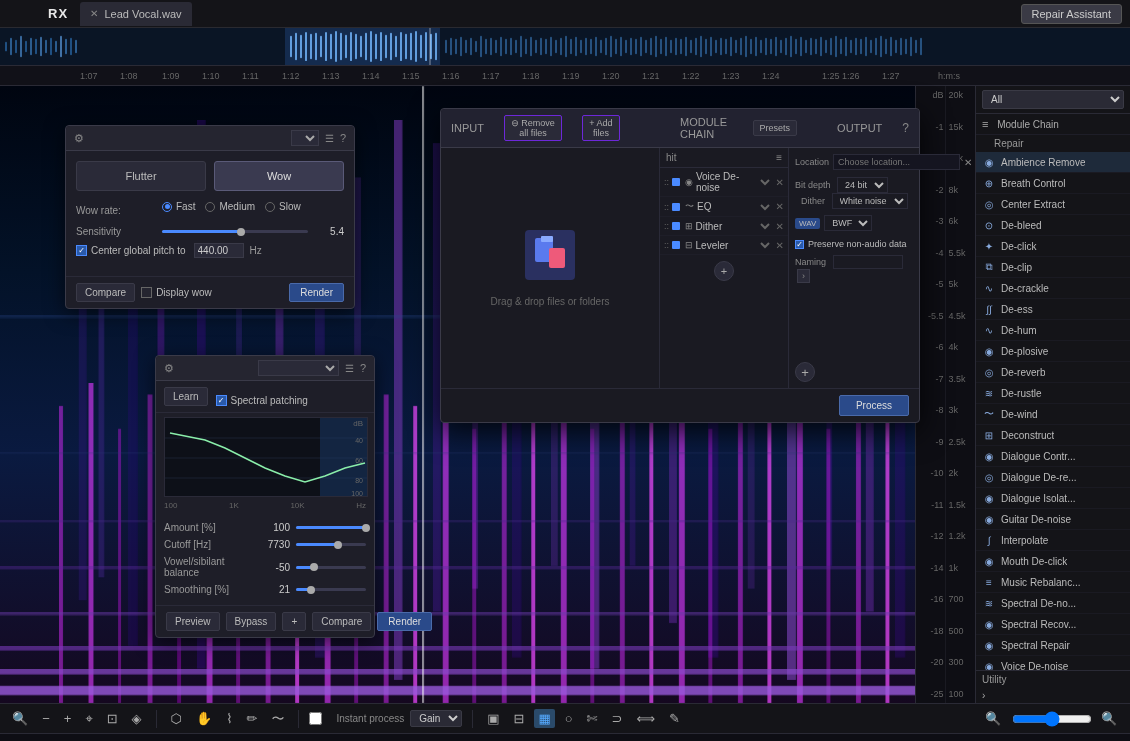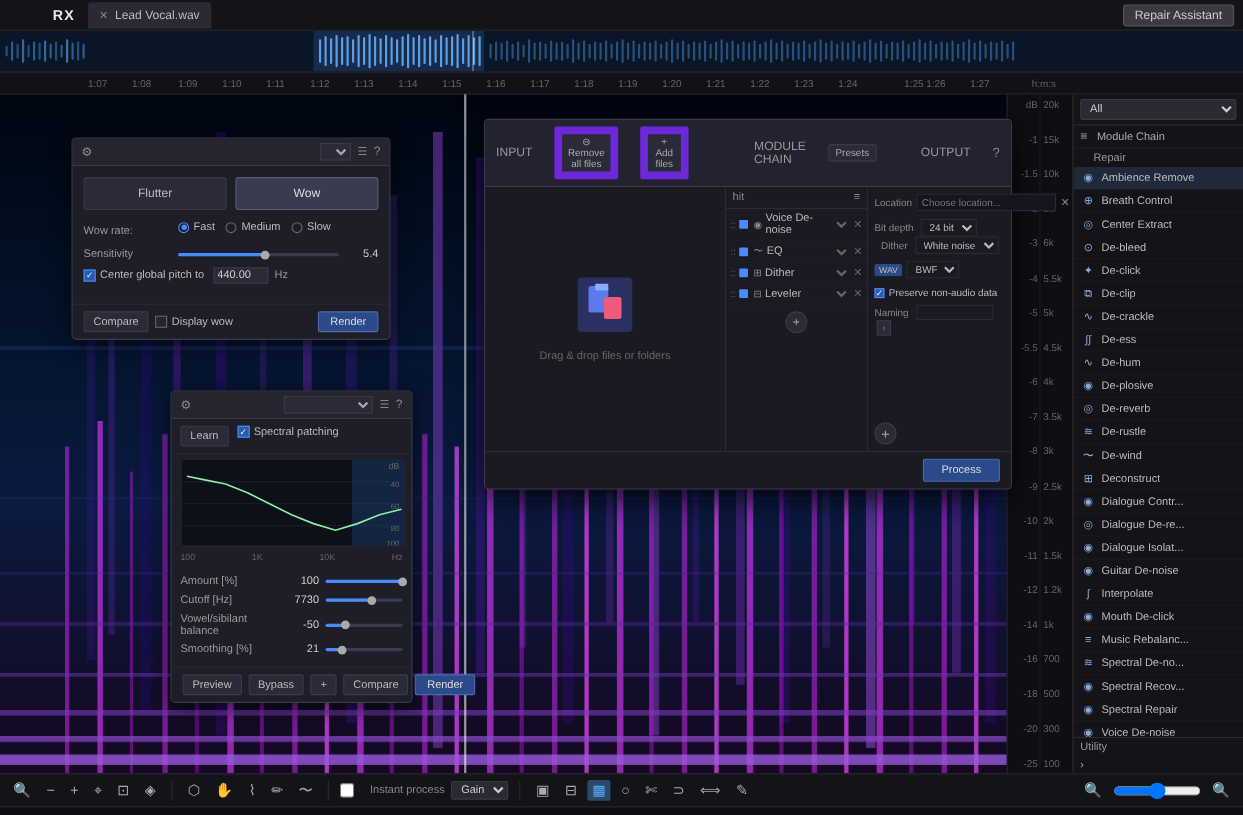--- a/index.html
+++ b/index.html
@@ -400,21 +400,21 @@
       margin-left: auto;
       color: #888;
       cursor: pointer;
       font-size: 12px;
     }
     .dialog-body {
       display: flex;
       height: 240px;
     }
     .mini-btn {
-      background: #2a2a38; border: 7px solid #6d28d9;
+      background: #2a2a38; border: 1px solid #6d28d9;
       color: #aaa; font-size: 9px; padding: 2px 5px; border-radius: 2px; cursor: pointer;
     }
     .drop-zone {
       flex: 1;
       display: flex;
       flex-direction: column;
       align-items: center;
       justify-content: center;
       gap: 8px;
       color: #666;
@@ -1079,21 +1079,21 @@
 </div>
 
 <div class="panel-spectral">
   <div class="panel-header">
     <span class="panel-icon">⚙</span>
     <span class="panel-header-title"></span>
     <select style="background:#2a2a38;border:1px solid #3a3a48;color:#aaa;font-size:9px;padding:1px 3px;flex:1;"><option></option></select>
     <span style="font-size:10px;color:#888;cursor:pointer;">☰</span>
     <span class="panel-close">?</span>
   </div>
-  <div style="padding:6px 8px; display:flex; gap:8px; align-items:flex-start; border-bottom:1px solid #2a2a38;">
+  <div style="padding:6px 8px; display:flex; gap:8px; align-items:flex-end; border-bottom:1px solid #2a2a38;">
     <button class="btn-small">Learn</button>
     <div class="checkbox-row" style="margin:0;">
       <div class="checkbox checked"></div>
       <span style="font-size:10px;color:#bbb;">Spectral patching</span>
     </div>
   </div>
 
   <div style="padding:4px 8px;">
     <svg width="204" height="80" style="background:#0d1018;border:1px solid #2a2a38;">
       <defs>

